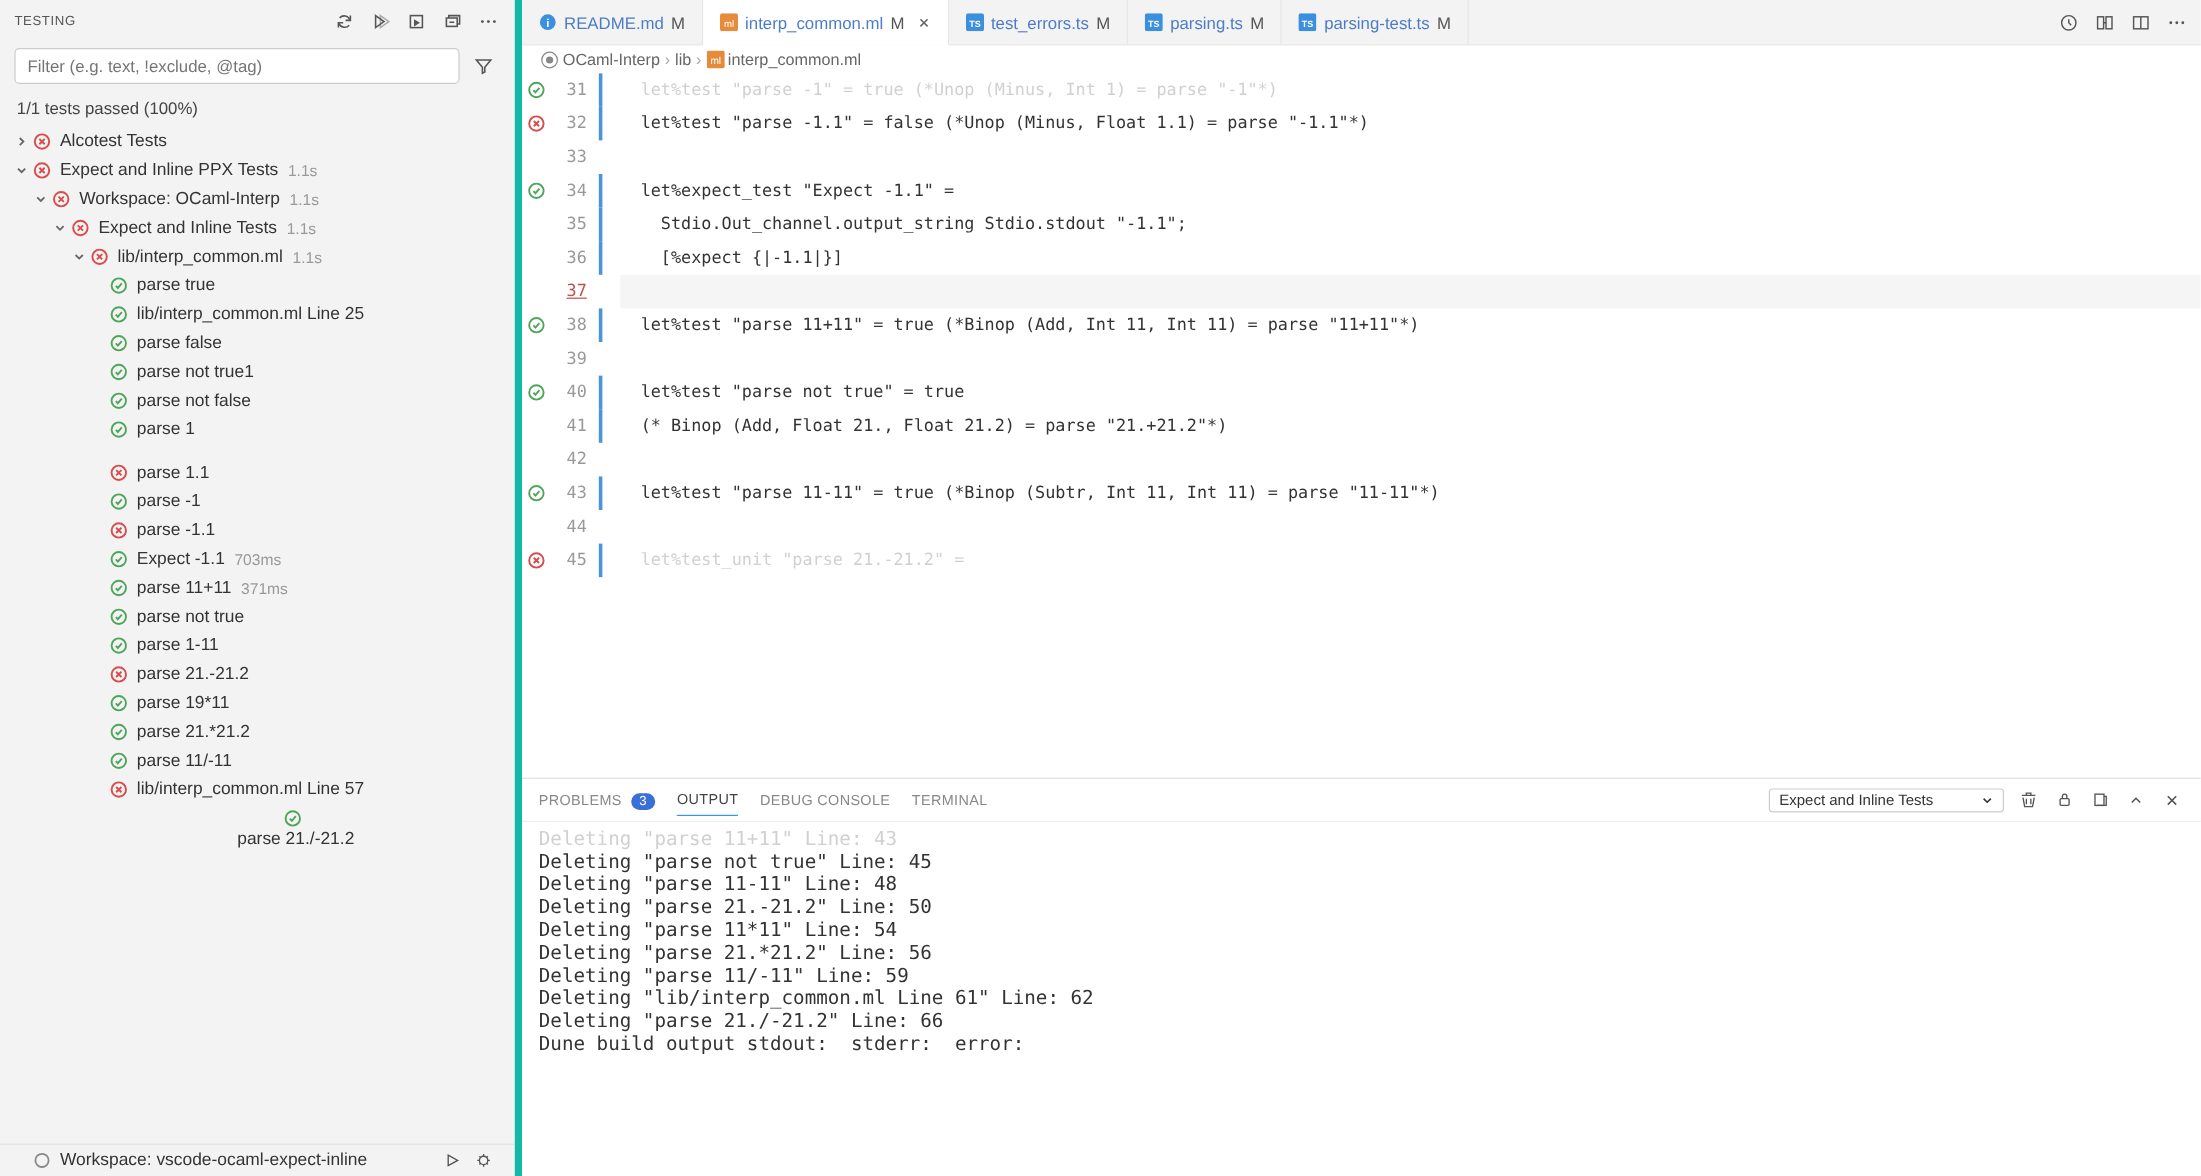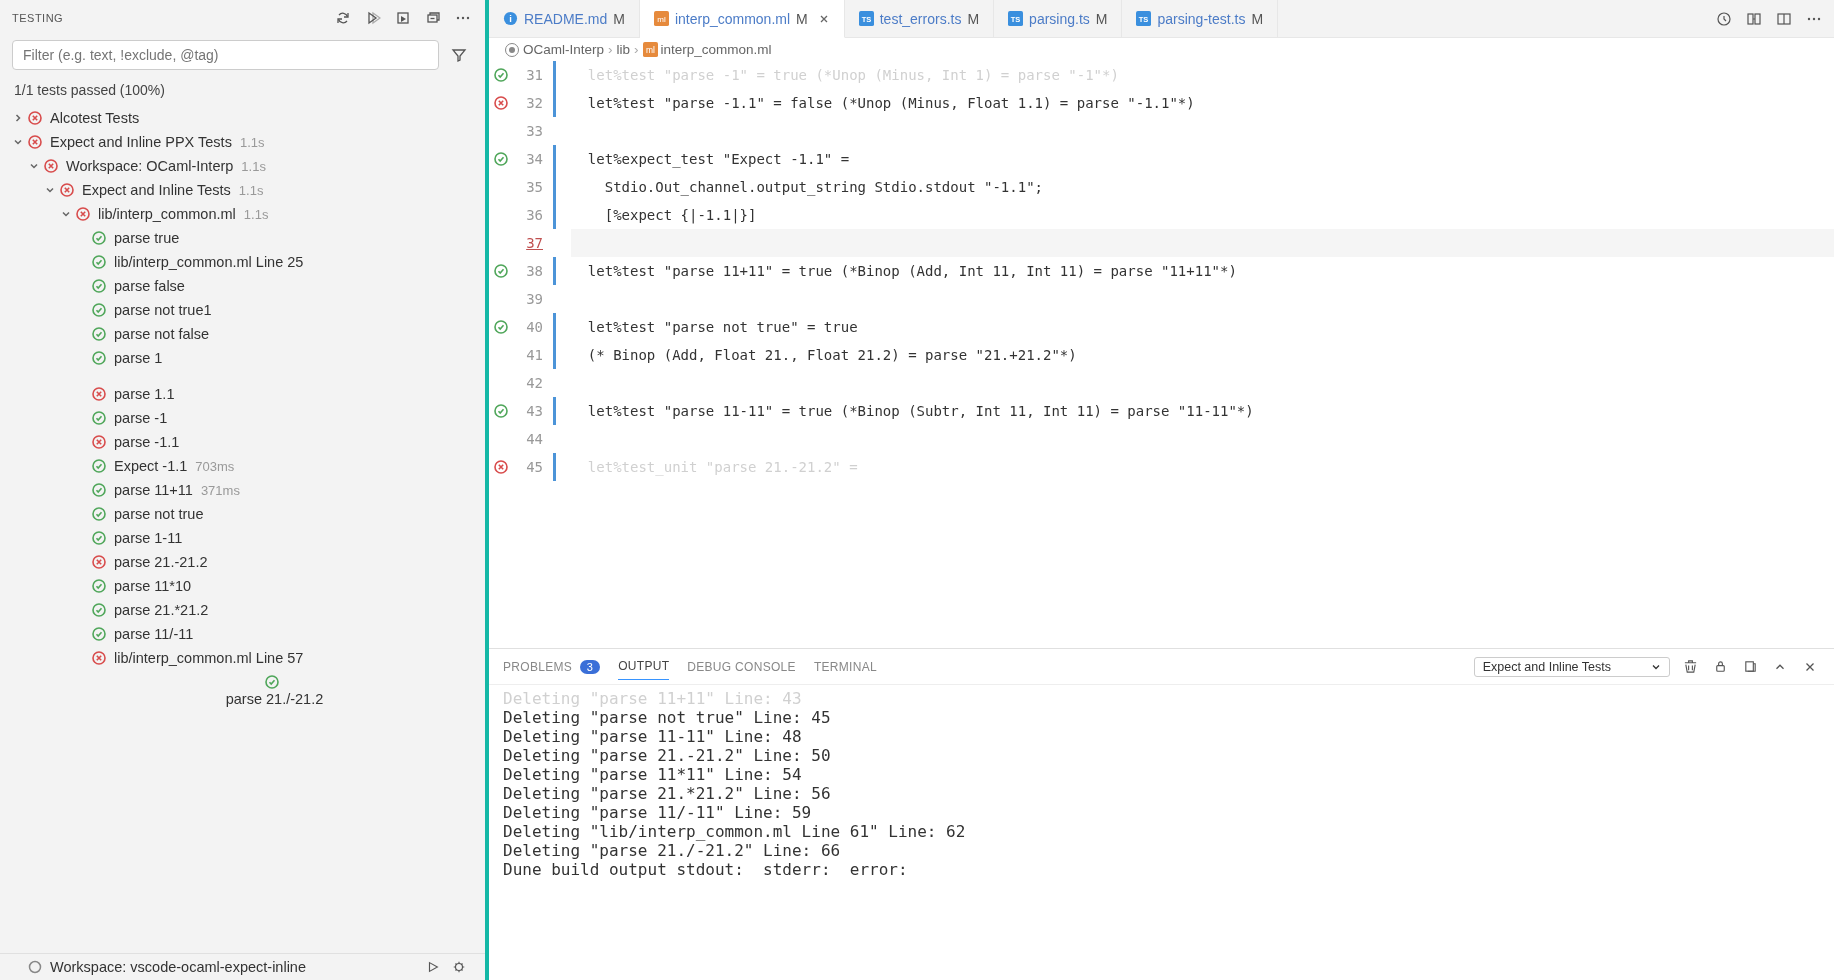--- a/index.html
+++ b/index.html
@@ -7,25 +7,25 @@
   font-family: -apple-system, BlinkMacSystemFont, "Segoe UI", sans-serif;
   font-size: 13px;
   color: #333;
   background: #fff;
   display: flex;
   height: 980px;
   width: 1834px;
   overflow: hidden;
 }
 .sidebar {
-  width: 489px;
+  width: 435px;
   background: #f3f3f3;
   display: flex;
   flex-direction: column;
-  border-right: 4px solid #14b8a6;
+  border-right: 6px solid #14b8a6;
 }
 .sidebar-header {
   display: flex;
   align-items: center;
   padding: 8px 12px;
   height: 36px;
 }
 .sidebar-title {
   flex: 1;
   font-size: 11px;
@@ -539,21 +539,21 @@
         <span class="tree-label">parse 21.-21.2</span>
       </div>
       <div class="tree-item" style="padding-left: 74px;">
         <span class="tree-twisty"></span>
         <span class="status-icon">
           <svg width="16" height="16" viewBox="0 0 16 16" fill="none" stroke="#4fa65a" stroke-width="1.6">
             <circle cx="8" cy="8" r="6"></circle>
             <path d="M5.5 8.2l1.7 1.8 3.3-3.8"></path>
           </svg>
         </span>
-        <span class="tree-label">parse 11*10</span>
+        <span class="tree-label">parse 19*11</span>
       </div>
       <div class="tree-item" style="padding-left: 74px;">
         <span class="tree-twisty"></span>
         <span class="status-icon">
           <svg width="16" height="16" viewBox="0 0 16 16" fill="none" stroke="#4fa65a" stroke-width="1.6">
             <circle cx="8" cy="8" r="6"></circle>
             <path d="M5.5 8.2l1.7 1.8 3.3-3.8"></path>
           </svg>
         </span>
         <span class="tree-label">parse 21.*21.2</span>

